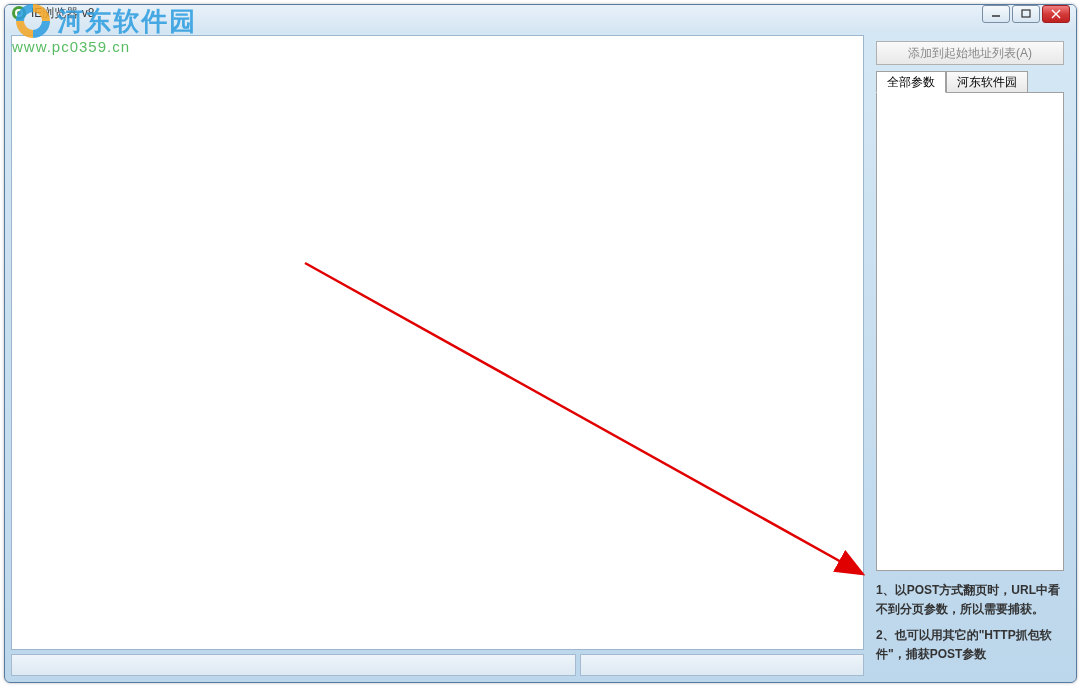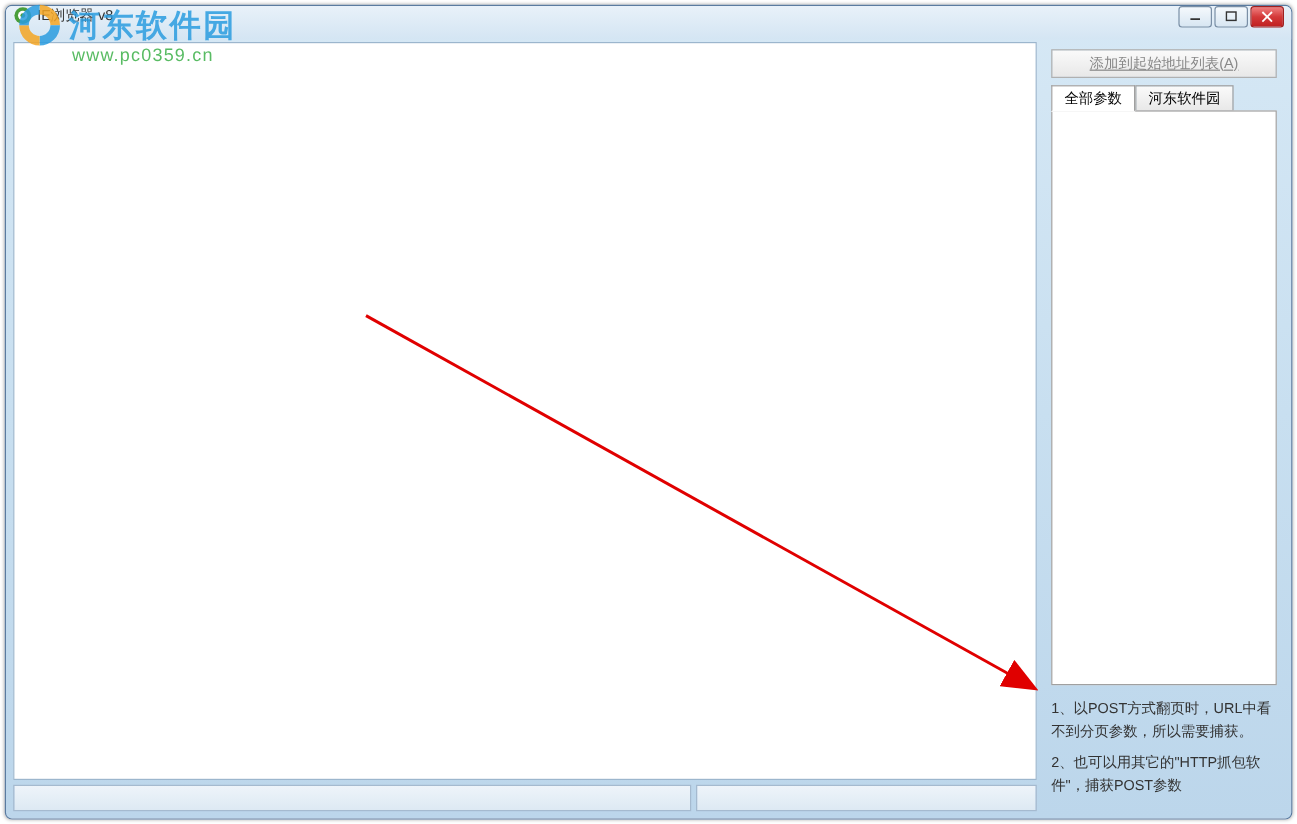--- a/index.html
+++ b/index.html
@@ -146,21 +146,20 @@
       height: 24px;
       margin: 6px 6px 0 6px;
       border: 1px solid #b0b0b0;
       background: linear-gradient(to bottom, #fafafa, #e8e8e8);
       color: #888;
       display: flex;
       align-items: center;
       justify-content: center;
       font-size: 12px;
       cursor: pointer;
-      text-decoration: underline;
     }
     .tabs-container {
       margin: 0 6px;
       flex: 1;
       display: flex;
       flex-direction: column;
     }
     .tabs-header {
       display: flex;
       height: 22px;
@@ -187,20 +186,21 @@
       margin-top: -1px;
     }
     .hint-text {
       margin: 4px 6px 6px 6px;
       font-size: 12px;
       color: #333;
       line-height: 1.6;
     }
     .hint-text p {
       margin-bottom: 6px;
+      font-weight: bold;
     }
     .arrow-overlay {
       position: absolute;
       top: 0;
       left: 0;
       pointer-events: none;
     }
     .watermark-logo {
       position: absolute;
       top: 0;
@@ -221,21 +221,20 @@
       font-size: 26px;
       font-weight: bold;
       color: #2b9de0;
       letter-spacing: 2px;
     }
     .wm-url {
       color: #3cb048;
       font-size: 15px;
       letter-spacing: 1px;
       margin-top: -4px;
-      margin-left: 48px;
       font-family: Arial;
     }
   </style>
 </head>
 <body>
 
 <div class="window">
 
   <div class="titlebar">
     <span class="app-icon">

